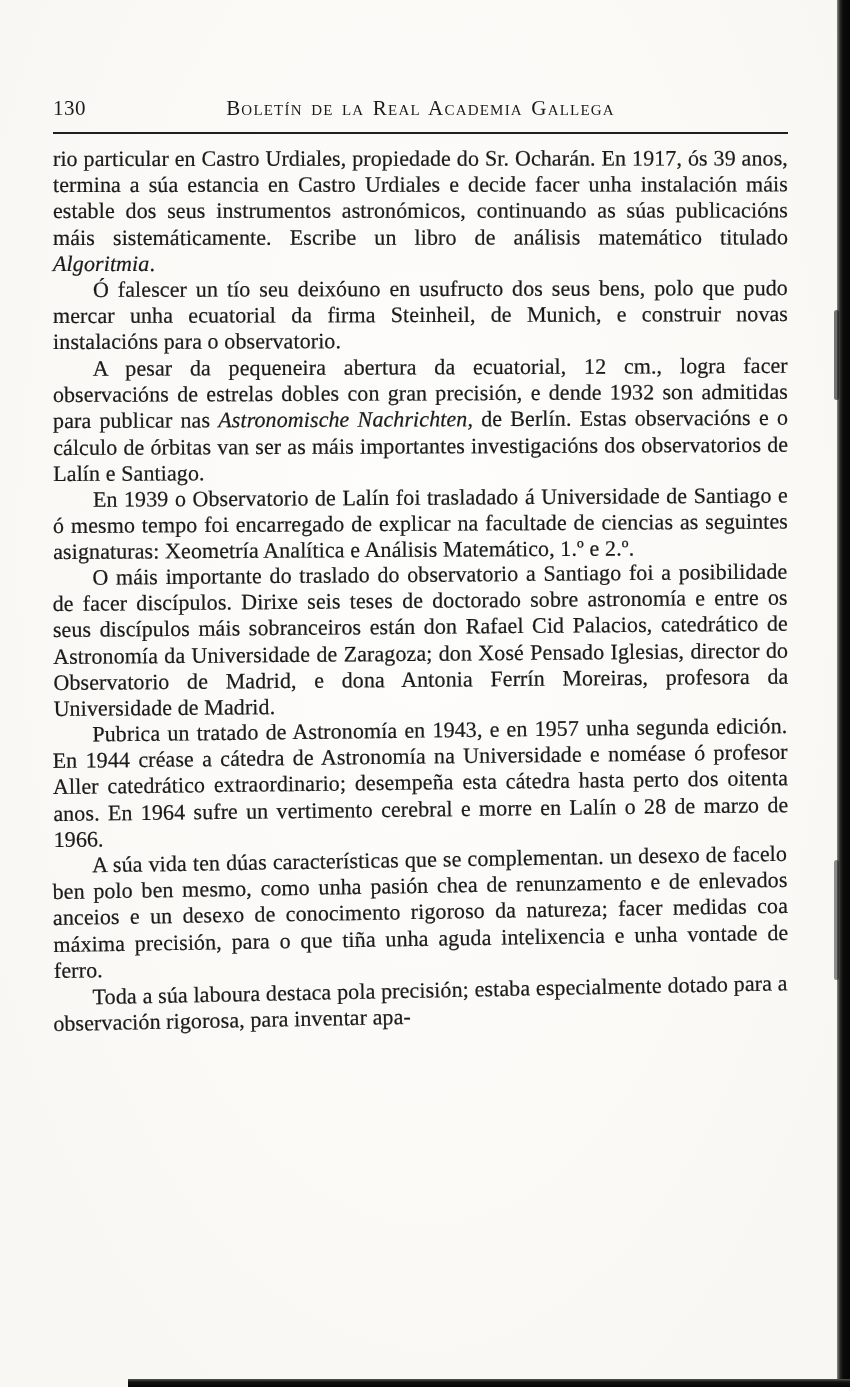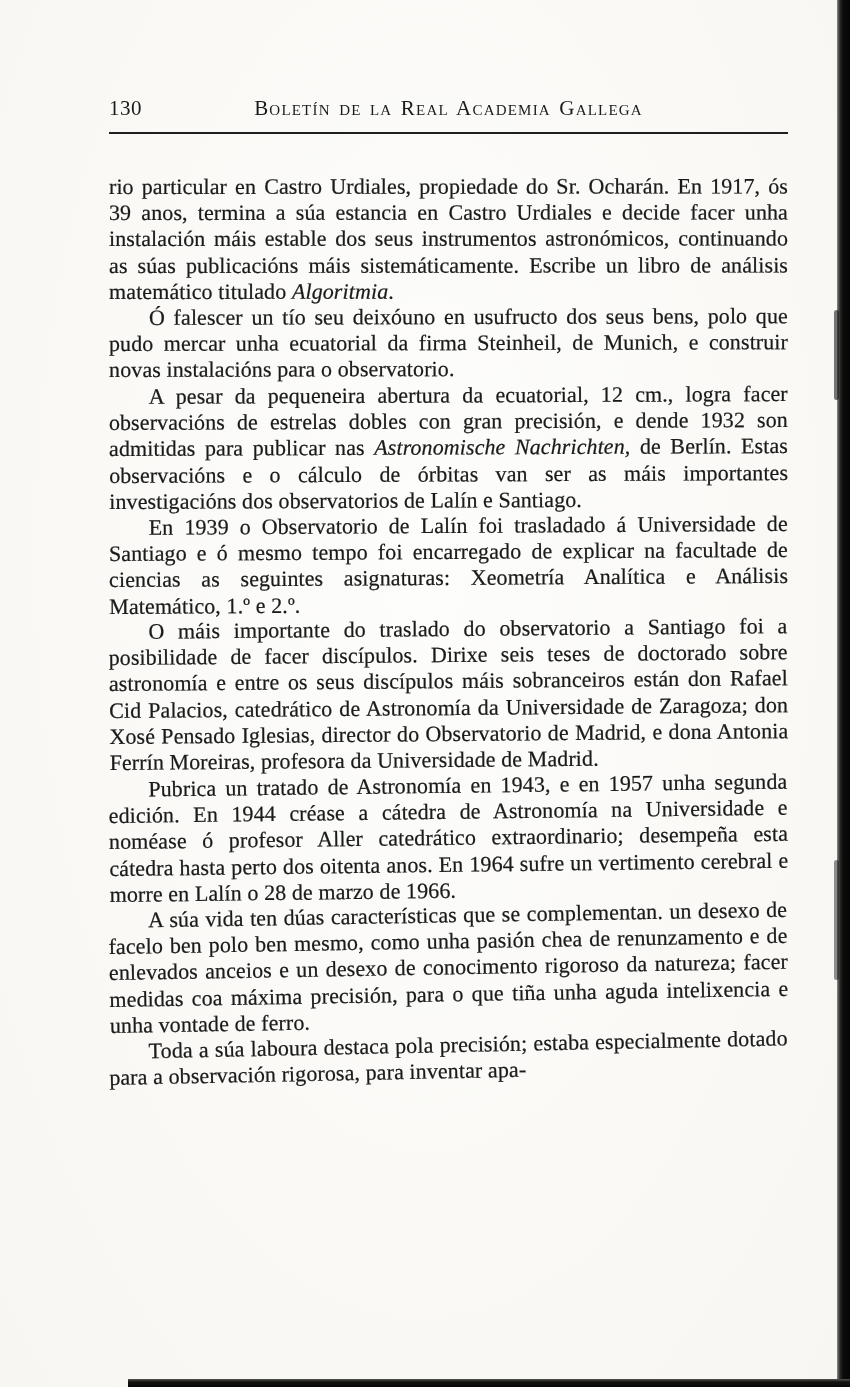--- a/index.html
+++ b/index.html
@@ -11,21 +11,21 @@
     height: 1387px;
     background: #fbfaf6;
     position: relative;
     overflow: hidden;
     font-family: "Liberation Serif", "DejaVu Serif", serif;
     color: #1b1b1b;
   }
   .scan-page {
     position: absolute;
     inset: 0;
-    padding: 96px 62px 0 109px;
+    padding: 96px 62px 0 53px;
     box-sizing: border-box;
     background:
       radial-gradient(ellipse at 50% 40%, rgba(255,255,255,0.6), rgba(0,0,0,0.015)),
       #fbfaf6;
   }
   .header {
     position: relative;
     height: 26px;
     text-align: center;
   }
@@ -42,21 +42,21 @@
     letter-spacing: 1.2px;
     word-spacing: 2px;
     margin-top: 44px;
   }
   .header-rule {
     border: none;
     border-top: 2px solid #1f1f1f;
     margin: 10px 0 0 0;
   }
   .page-body {
-    margin-top: 40px;
+    margin-top: 12px;
   }
   .para {
     margin: 0;
     font-size: 22px;
     line-height: 26.2px;
     text-align: justify;
     text-indent: 40px;
     letter-spacing: 0.1px;
     -webkit-text-stroke: 0.25px rgba(20,20,20,0.85);
     transform-origin: left center;

